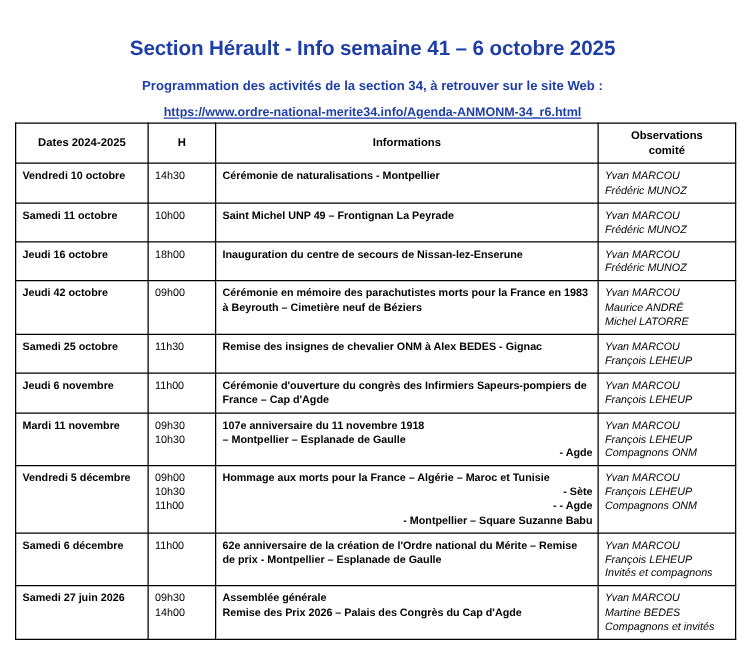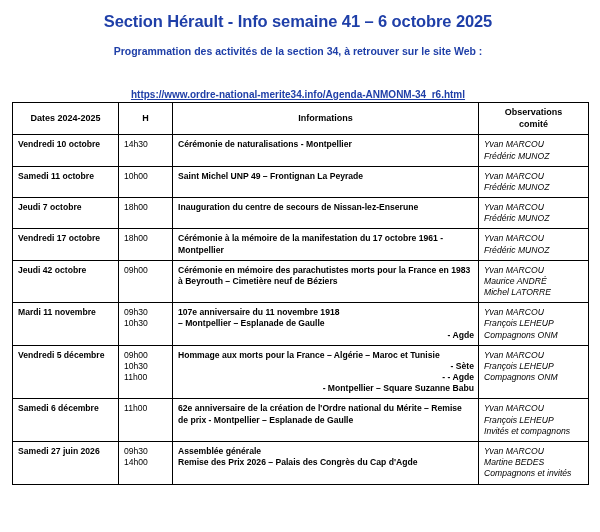--- a/index.html
+++ b/index.html
@@ -11,38 +11,38 @@
     height: 532px;
     background: #ffffff;
     font-family: "Liberation Sans", sans-serif;
     color: #000000;
     overflow: hidden;
   }
   .page {
     width: 596px;
     height: 532px;
     box-sizing: border-box;
-    padding: 6px 12px 0 12px;
+    padding: 24px 12px 0 12px;
     position: relative;
   }
   .doc-title {
     text-align: center;
     color: #1f3fa8;
     font-weight: bold;
     font-size: 16.5px;
     letter-spacing: -0.1px;
     margin-top: 6px;
     margin-bottom: 14px;
   }
   .subtitle {
     text-align: center;
     color: #1f3fa8;
     font-weight: bold;
     font-size: 10.5px;
-    margin-bottom: 27px;
+    margin-bottom: 5px;
   }
   .link-line {
     text-align: center;
   }
   .link-line a {
     color: #1f3fa8;
     font-weight: bold;
     font-size: 10px;
     text-decoration: underline;
   }
@@ -152,59 +152,72 @@
           </td>
           <td class="info">
             <span class="iline">Saint Michel UNP 49 – Frontignan La Peyrade</span>
           </td>
           <td class="obs">
             <span class="oline">Yvan MARCOU</span>
             <span class="oline">Frédéric MUNOZ</span>
           </td>
         </tr>
         <tr>
-          <td class="date">Jeudi 7 octobre</td>
+          <td class="date">Jeudi 16 octobre</td>
           <td class="hour">
             <span class="hline">18h00</span>
           </td>
           <td class="info">
             <span class="iline">Inauguration du centre de secours de Nissan-lez-Enserune</span>
-          </td>
-          <td class="obs">
-            <span class="oline">Yvan MARCOU</span>
-            <span class="oline">Frédéric MUNOZ</span>
-          </td>
-        </tr>
-        <tr>
-          <td class="date">Vendredi 17 octobre</td>
-          <td class="hour">
-            <span class="hline">18h00</span>
-          </td>
-          <td class="info">
-            <span class="iline">Cérémonie à la mémoire de la manifestation du 17 octobre 1961 -</span>
-            <span class="iline">Montpellier</span>
           </td>
           <td class="obs">
             <span class="oline">Yvan MARCOU</span>
             <span class="oline">Frédéric MUNOZ</span>
           </td>
         </tr>
         <tr>
           <td class="date">Jeudi 42 octobre</td>
           <td class="hour">
             <span class="hline">09h00</span>
           </td>
           <td class="info">
             <span class="iline">Cérémonie en mémoire des parachutistes morts pour la France en 1983</span>
             <span class="iline">à Beyrouth – Cimetière neuf de Béziers</span>
           </td>
           <td class="obs">
             <span class="oline">Yvan MARCOU</span>
             <span class="oline">Maurice ANDRÉ</span>
             <span class="oline">Michel LATORRE</span>
+          </td>
+        </tr>
+        <tr>
+          <td class="date">Samedi 25 octobre</td>
+          <td class="hour">
+            <span class="hline">11h30</span>
+          </td>
+          <td class="info">
+            <span class="iline">Remise des insignes de chevalier ONM à Alex BEDES - Gignac</span>
+          </td>
+          <td class="obs">
+            <span class="oline">Yvan MARCOU</span>
+            <span class="oline">François LEHEUP</span>
+          </td>
+        </tr>
+        <tr>
+          <td class="date">Jeudi 6 novembre</td>
+          <td class="hour">
+            <span class="hline">11h00</span>
+          </td>
+          <td class="info">
+            <span class="iline">Cérémonie d'ouverture du congrès des Infirmiers Sapeurs-pompiers de</span>
+            <span class="iline">France – Cap d'Agde</span>
+          </td>
+          <td class="obs">
+            <span class="oline">Yvan MARCOU</span>
+            <span class="oline">François LEHEUP</span>
           </td>
         </tr>
         <tr>
           <td class="date">Mardi 11 novembre</td>
           <td class="hour">
             <span class="hline">09h30</span>
             <span class="hline">10h30</span>
           </td>
           <td class="info">
             <span class="iline">107e anniversaire du 11 novembre 1918</span>

